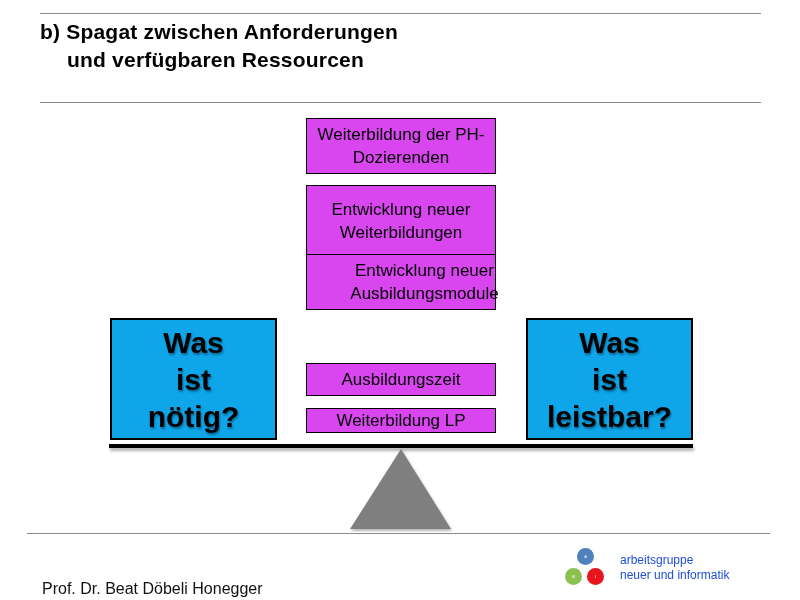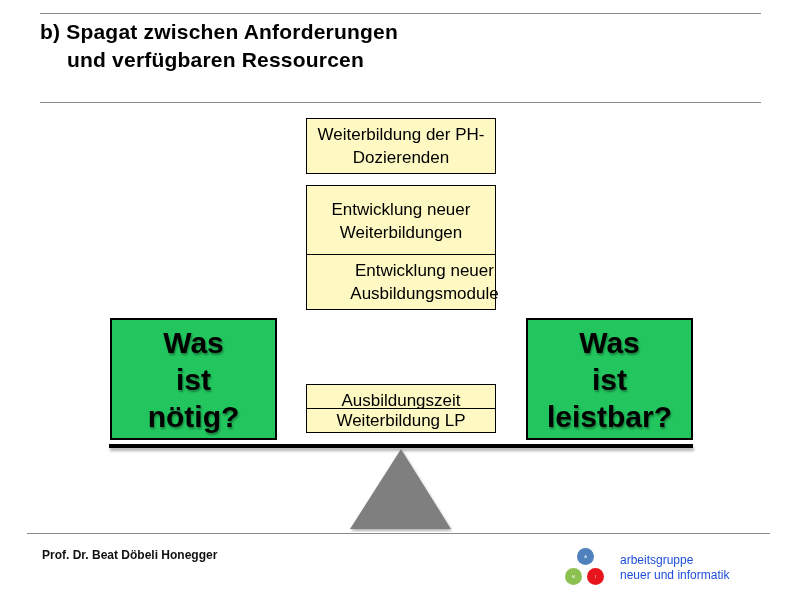--- a/index.html
+++ b/index.html
@@ -15,43 +15,43 @@
     .title {
       position: absolute; left: 40px; top: 18px;
       font-weight: bold; font-size: 21px; line-height: 28px;
       letter-spacing: 0.2px;
     }
     .title .line2 { padding-left: 27px; display: block; }
     .title .line1 { display: block; }
 
     .stack-box {
       position: absolute; left: 306px; width: 190px;
-      border: 1px solid #000; background: #fef9c3;
+      border: 1px solid #000; background: #d946ef;
       box-sizing: border-box;
       display: flex; align-items: center; justify-content: center;
       text-align: center; font-size: 17px; line-height: 23px;
     }
     .side-box {
       position: absolute; width: 167px; height: 122px;
-      border: 2px solid #000; box-sizing: border-box; background: #22c55e;
+      border: 2px solid #000; box-sizing: border-box; background: #0ea5e9;
       display: flex; align-items: center; justify-content: center;
       text-align: center;
       font-weight: bold; font-size: 30px; line-height: 37px;
       text-shadow: 1px 2px 2px rgba(0,0,0,0.35);
       font-family: "Liberation Sans", sans-serif;
     }
     .beam {
       position: absolute; left: 109px; top: 444px; width: 584px; height: 4px;
       background: #000;
       box-shadow: 1px 3px 3px rgba(0,0,0,0.3);
     }
     .fulcrum { position: absolute; left: 349px; top: 448px; }
     .footer-author {
-      position: absolute; left: 42px; top: 548px;
-      font-size: 12px; font-weight: bold; color: #111;
+      position: absolute; left: 42px; top: 580px;
+      font-size: 16px; font-weight: normal; color: #111;
     }
     .logo { position: absolute; left: 560px; top: 548px; width: 200px; height: 42px; }
     .logo .dot { position: absolute; border-radius: 50%; }
     .logo .dot span { position: absolute; width: 100%; text-align: center; font-size: 4px; color: #fff; top: 6px; }
     .logo-text {
       position: absolute; left: 60px; top: 5px;
       font-size: 12px; line-height: 15px; color: #1d4ed8;
     }
   </style>
 </head>
@@ -69,21 +69,21 @@
 
   <div class="stack-box" style="top:118px; height:56px;">
     <span style="display:block; width:170px;">Weiterbildung der PH-Dozierenden</span>
   </div>
   <div class="stack-box" style="top:185px; height:72px;">
     <span style="display:block; width:170px;">Entwicklung neuer Weiterbildungen</span>
   </div>
   <div class="stack-box" style="top:254px; height:56px;padding-left:47px;">
     <span style="display:block; width:180px;">Entwicklung neuer Ausbildungsmodule</span>
   </div>
-  <div class="stack-box" style="top:363px; height:33px;margin-top:21px;">
+  <div class="stack-box" style="top:363px; height:33px;">
     <span>Ausbildungszeit</span>
   </div>
   <div class="stack-box" style="top:408px; height:25px;">
     <span>Weiterbildung LP</span>
   </div>
 
   <div class="side-box" style="left:110px; top:318px;">
     <div>
       <div>Was</div>
       <div>ist</div>

